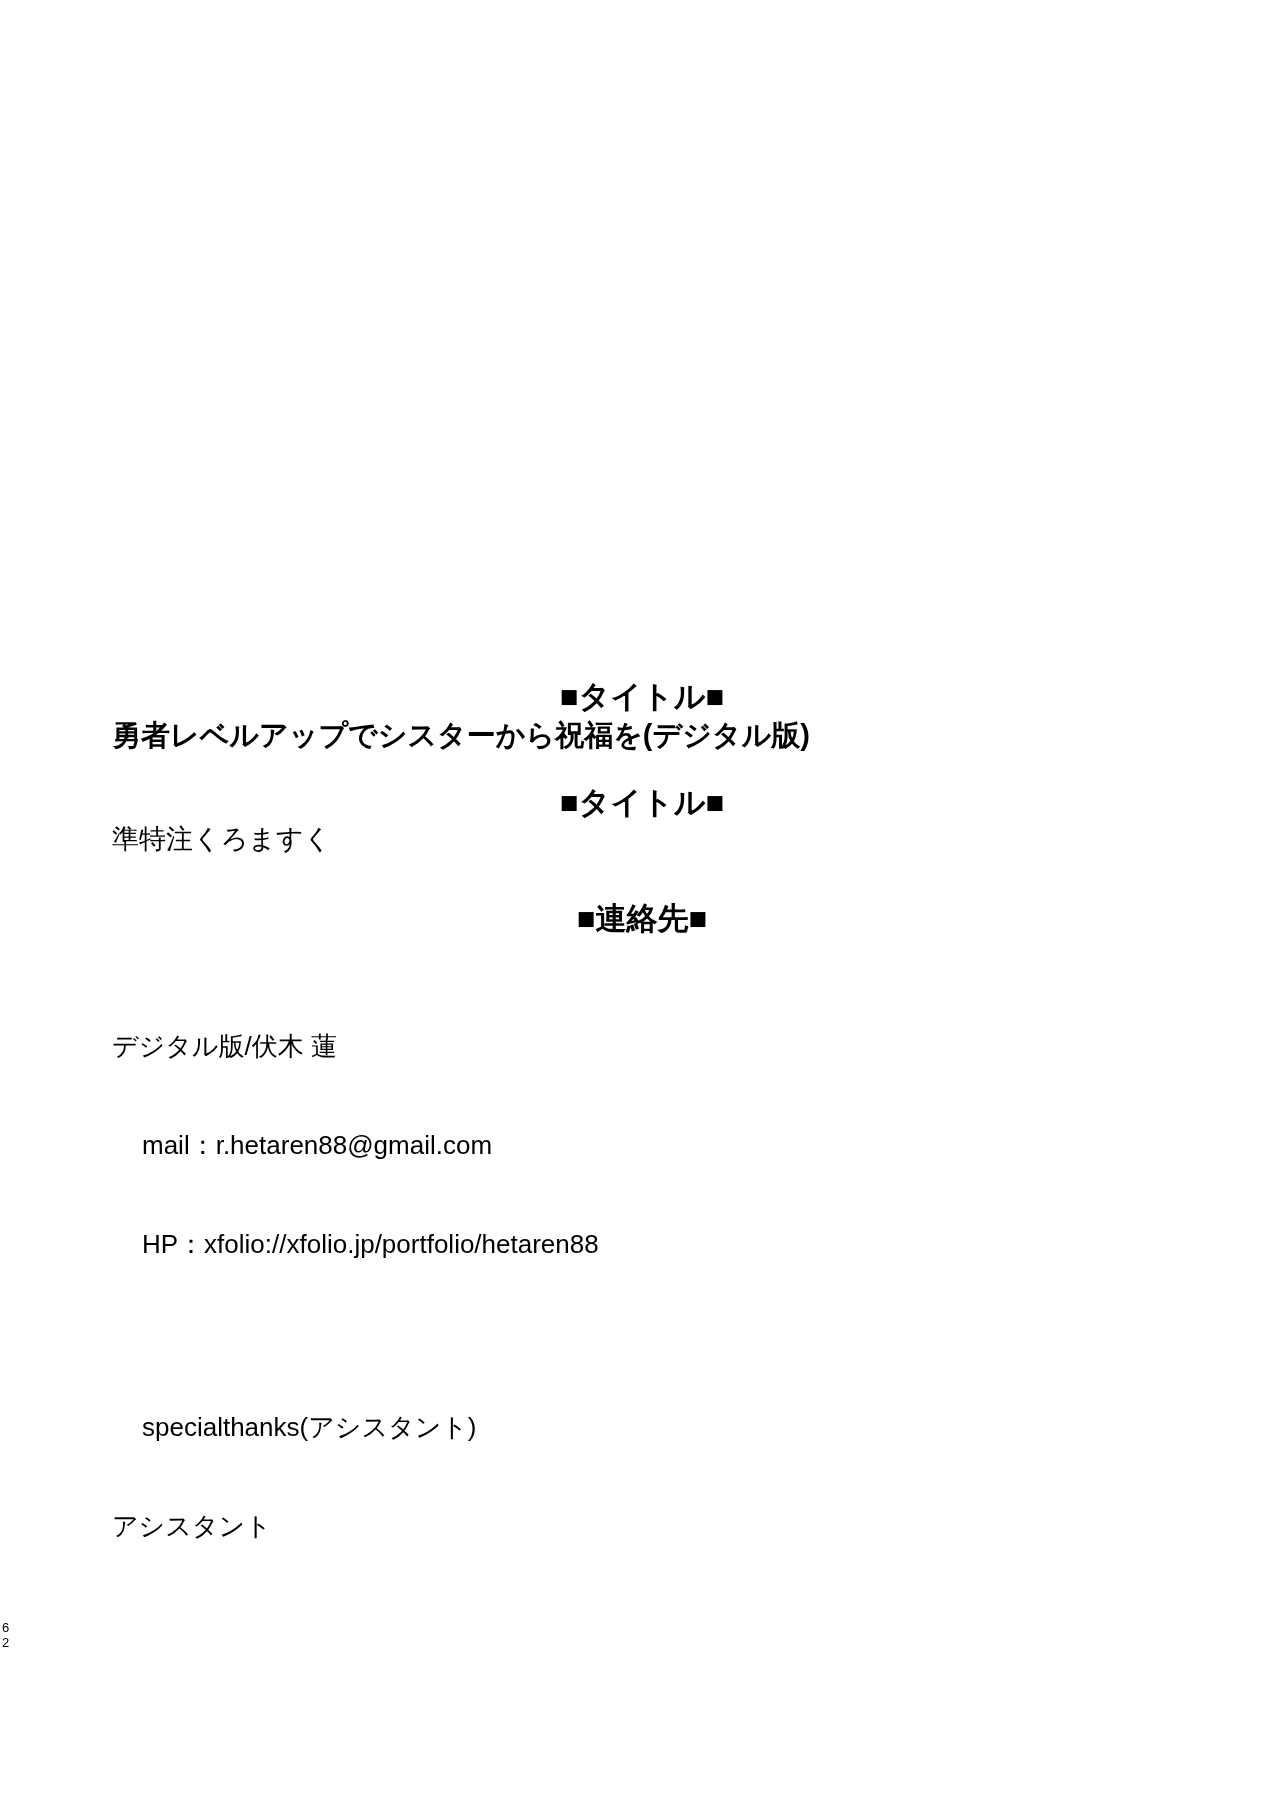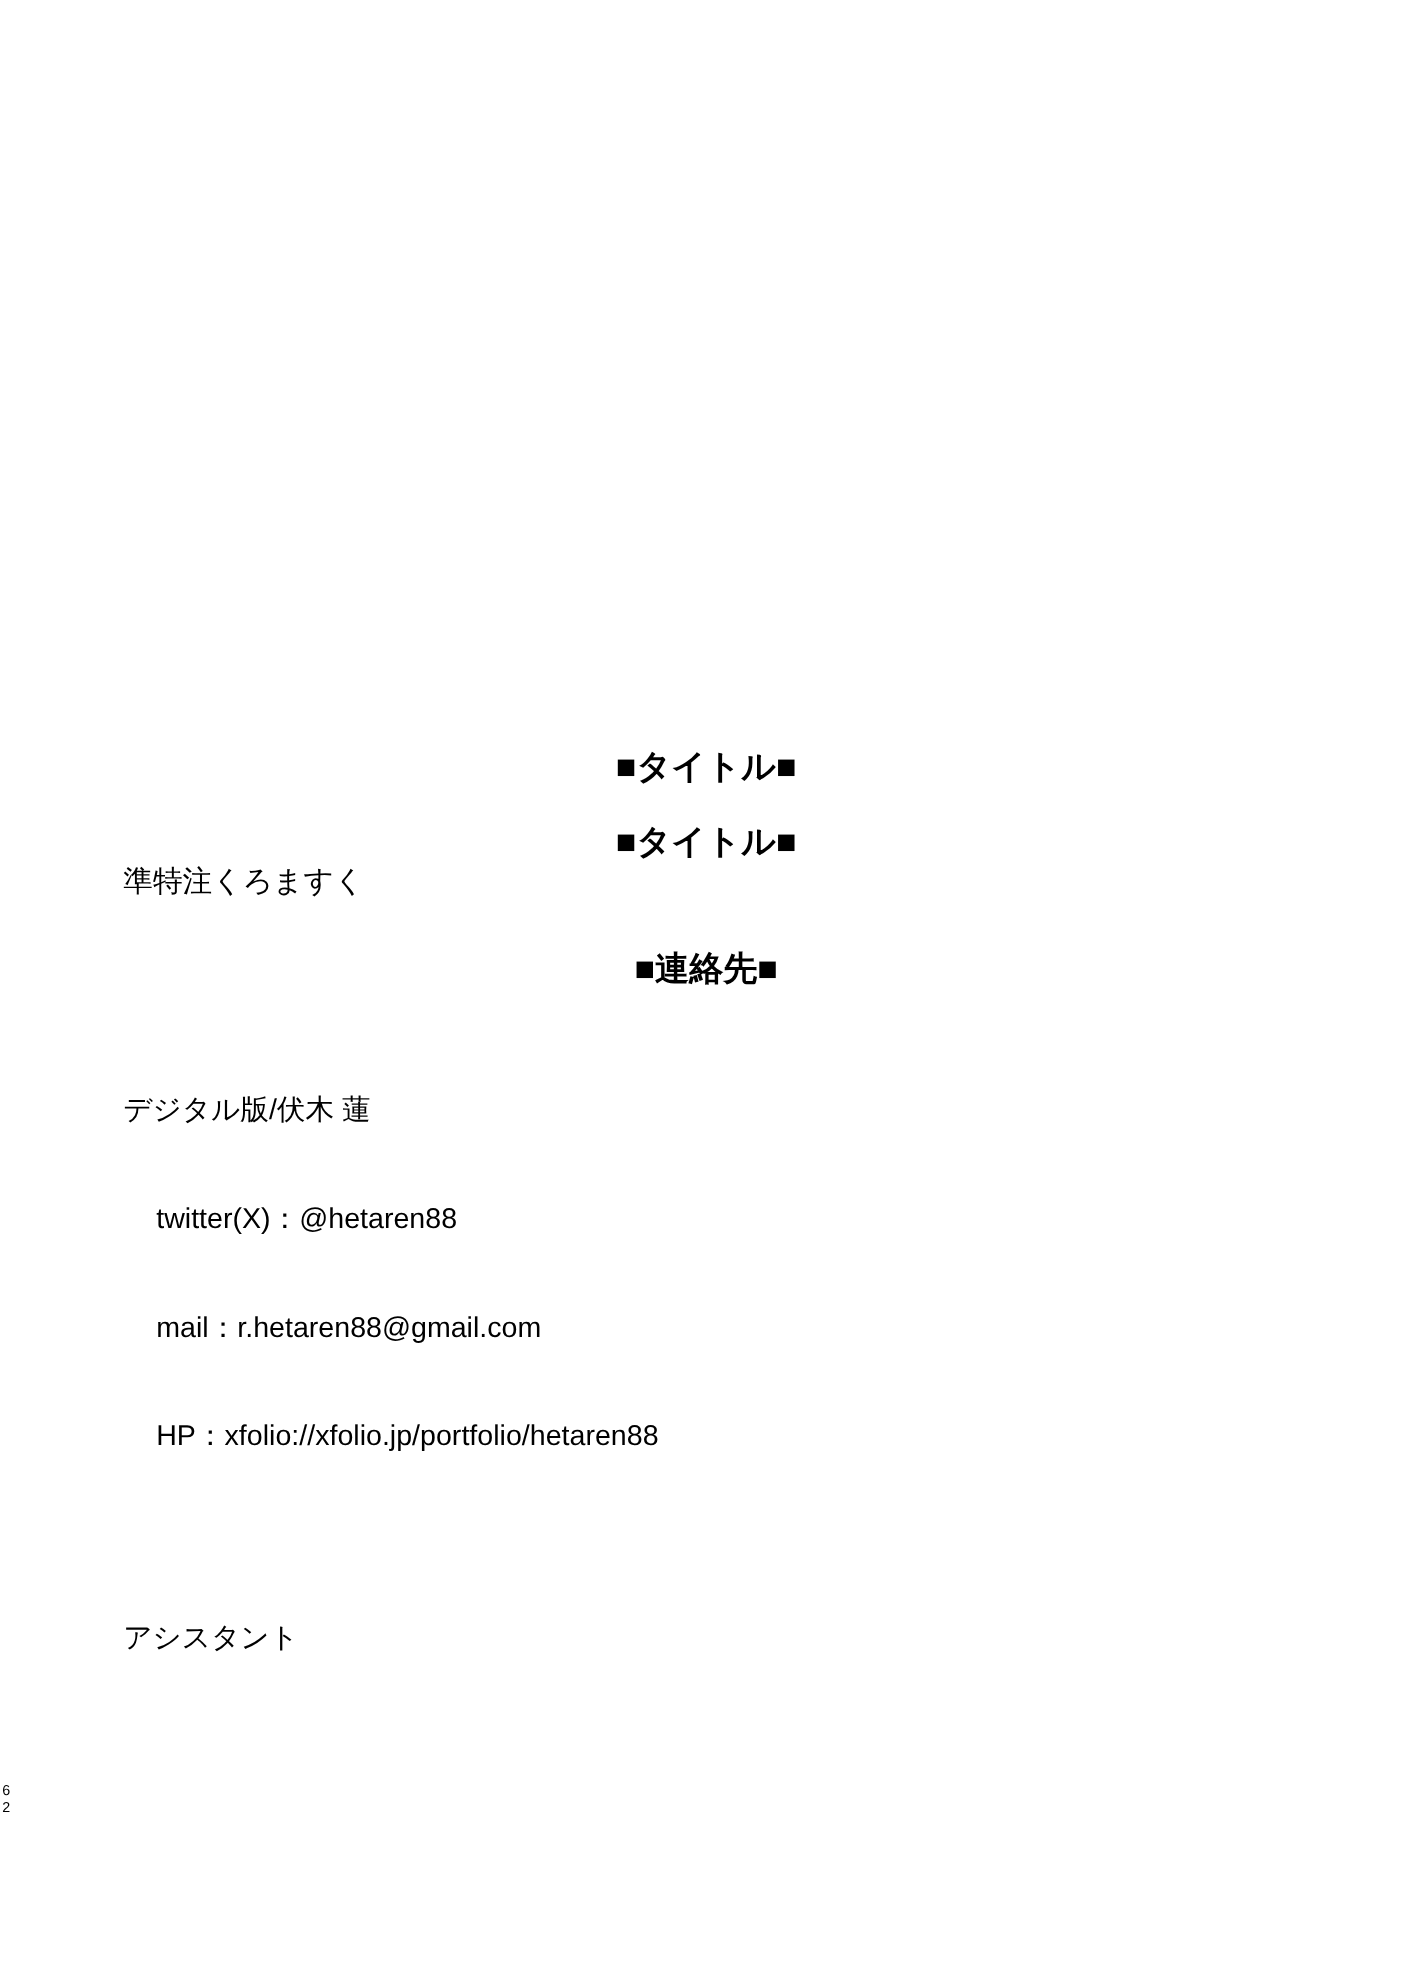--- a/index.html
+++ b/index.html
@@ -86,40 +86,41 @@
 
   <div class="page-number">
     <span>6</span>
     <span>2</span>
   </div>
 
   <div class="content">
 
     <div class="section">
       <div class="sec-head">■タイトル■</div>
+      <div class="title-line">勇者レベルアップでシスターから祝福を(デジタル版)</div>
     </div>
 
     <div class="gap-md"></div>
 
     <div class="section">
       <div class="sec-head">■タイトル■</div>
       <div class="sec-body">準特注くろますく</div>
     </div>
 
     <div class="gap-lg"></div>
 
     <div class="section">
       <div class="sec-head">■連絡先■</div>
 
       <div class="contact-block">
         <div class="lead">デジタル版/伏木 蓮</div>
-        <div class="indent">twitter(X)：@hetaren88</div>
         <div class="indent">mail：r.hetaren88@gmail.com</div>
         <div class="indent">HP：xfolio://xfolio.jp/portfolio/hetaren88</div>
         <div style="height:18px"></div>
+        <div class="indent">specialthanks(アシスタント)</div>
         <div class="lead">アシスタント</div>
         
         
       </div>
     </div>
 
   </div>
 </div>
 
 </body></html>

